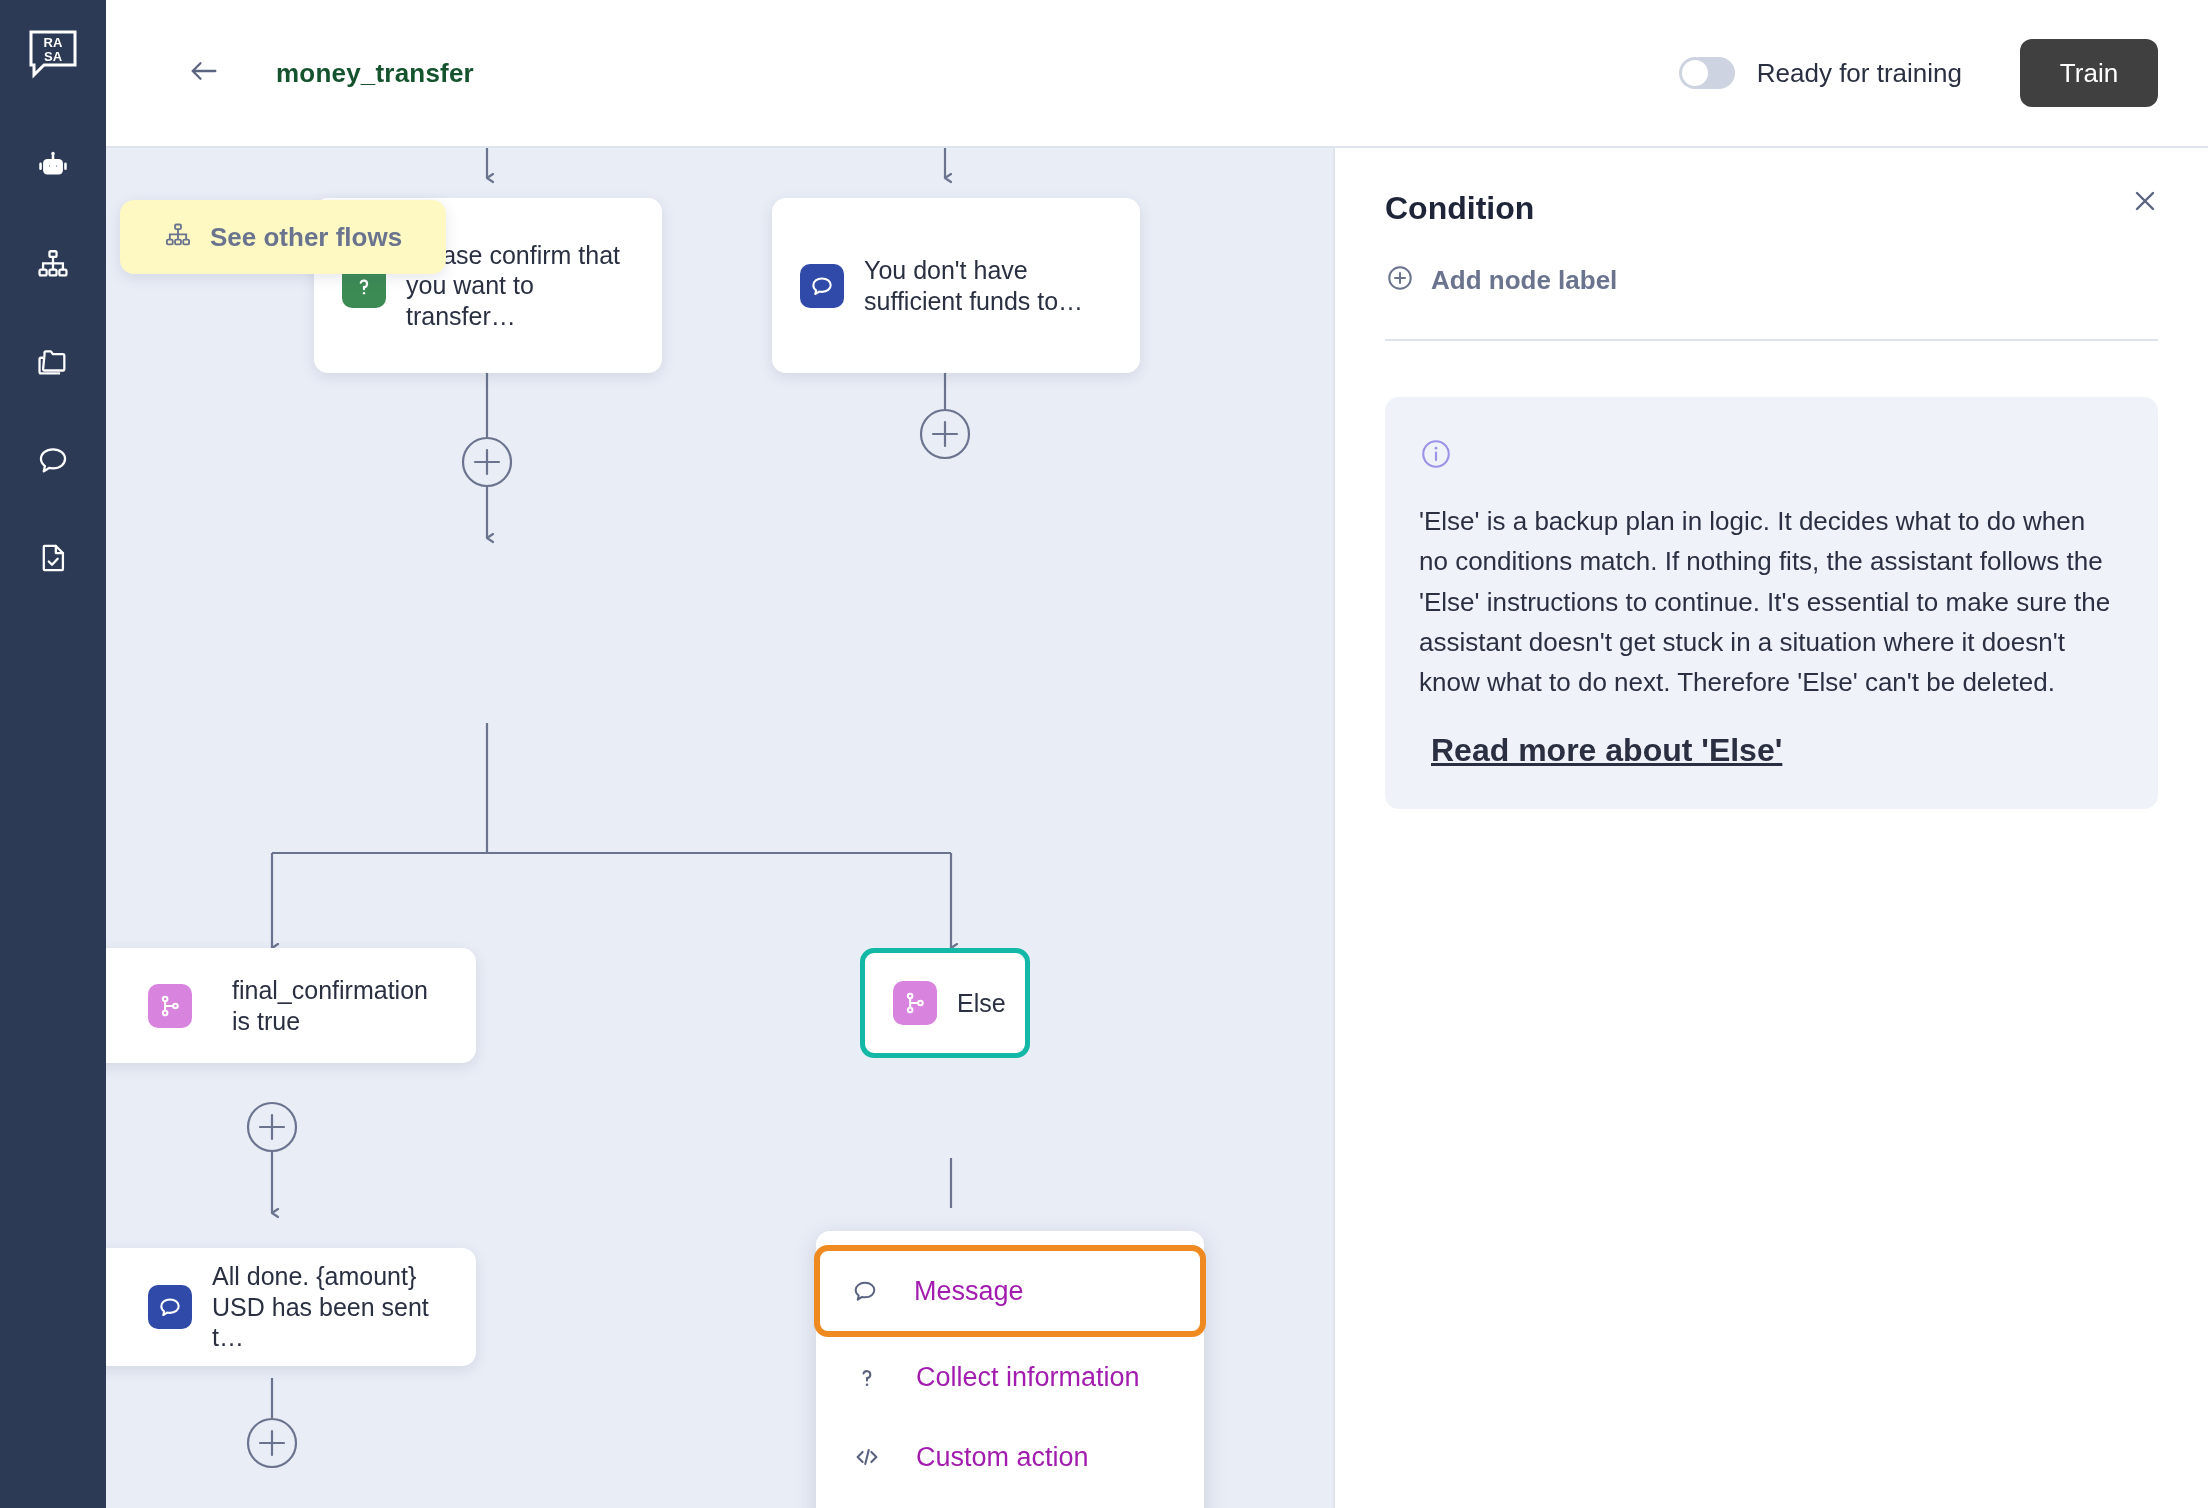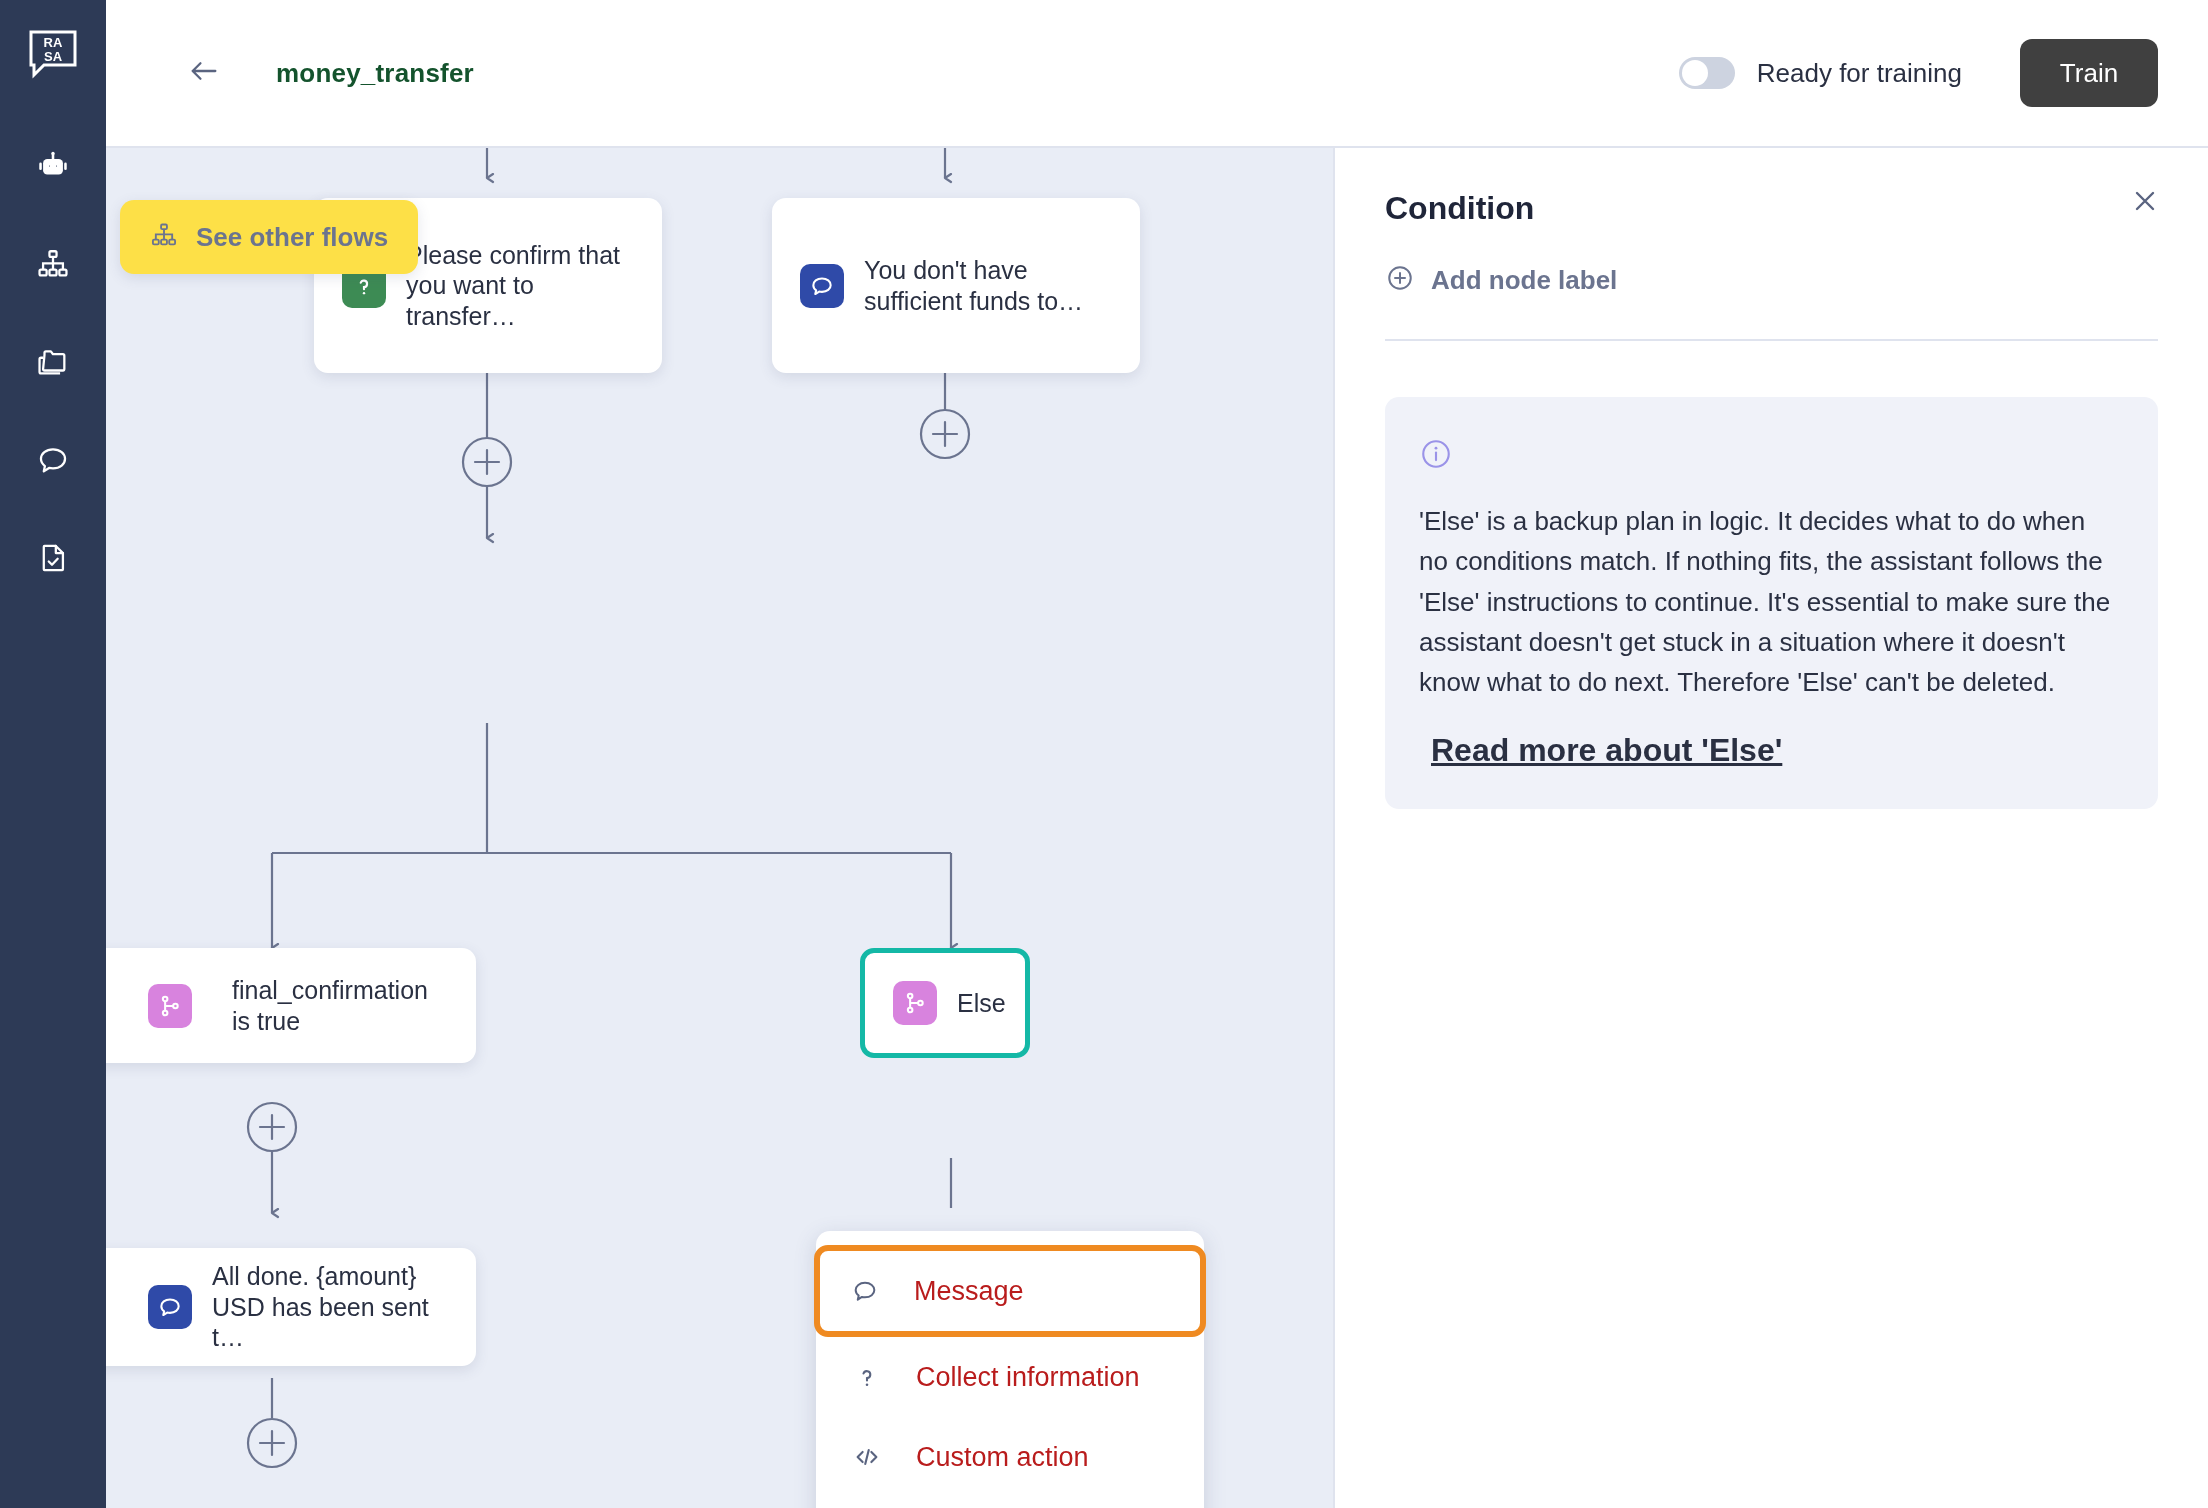--- a/index.html
+++ b/index.html
@@ -98,46 +98,46 @@
   .node-icon.blue    { background: #2f4aa8; }
   .node-icon.magenta { background: #d883de; }
   .node-text {
     font-size: 25px; color: #2a3042; line-height: 1.22;
     max-width: 260px;
   }
 
   
   .chip {
     position: absolute;
-    background: #fde047;
+    background: #fef9c3;
     border-radius: 14px;
     box-shadow: 0 4px 14px rgba(60,70,110,.13);
     display: flex; align-items: center; gap: 18px;
-    padding: 0 30px;
+    padding: 0 44px;
     cursor: pointer;
     z-index: 6;
   }
   .chip-text { font-size: 26px; font-weight: bold; color: #6b748f; }
 
   
   .ctx-menu {
     position: absolute;
     background: #ffffff;
     border-radius: 14px;
     box-shadow: 0 6px 22px rgba(60,70,110,.18);
     width: 388px;
     padding: 14px 0 22px 0;
     z-index: 20;
   }
   .ctx-item {
     height: 80px;
     display: flex; align-items: center;
     padding-left: 34px; gap: 32px;
     cursor: pointer;
-    font-size: 27px; color: #b91c1c;
+    font-size: 27px; color: #a21caf;
   }
   .ctx-item.highlighted {
     border: 6px solid #ef8a21;
     border-radius: 14px;
     margin: 0 -2px;
     height: 92px;
     background: #ffffff;
     padding-left: 28px;
   }
   .ctx-ico { width: 34px; display: flex; align-items: center; justify-content: center; color: #5a6480; }

